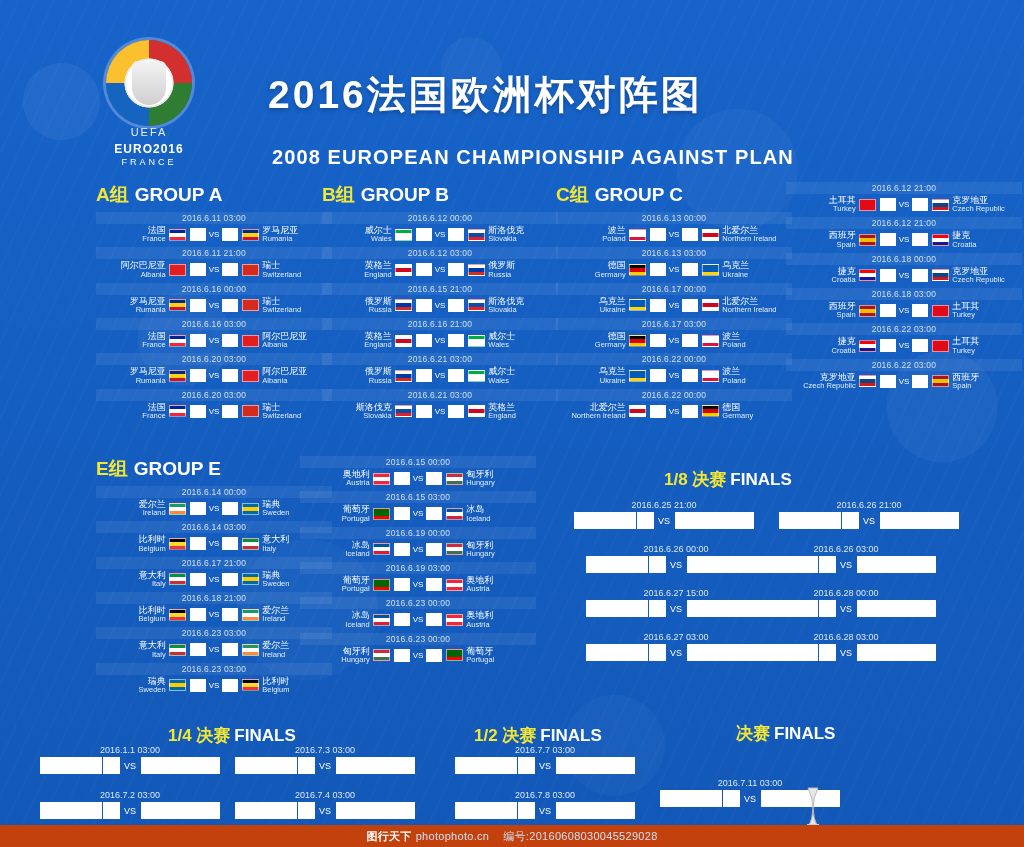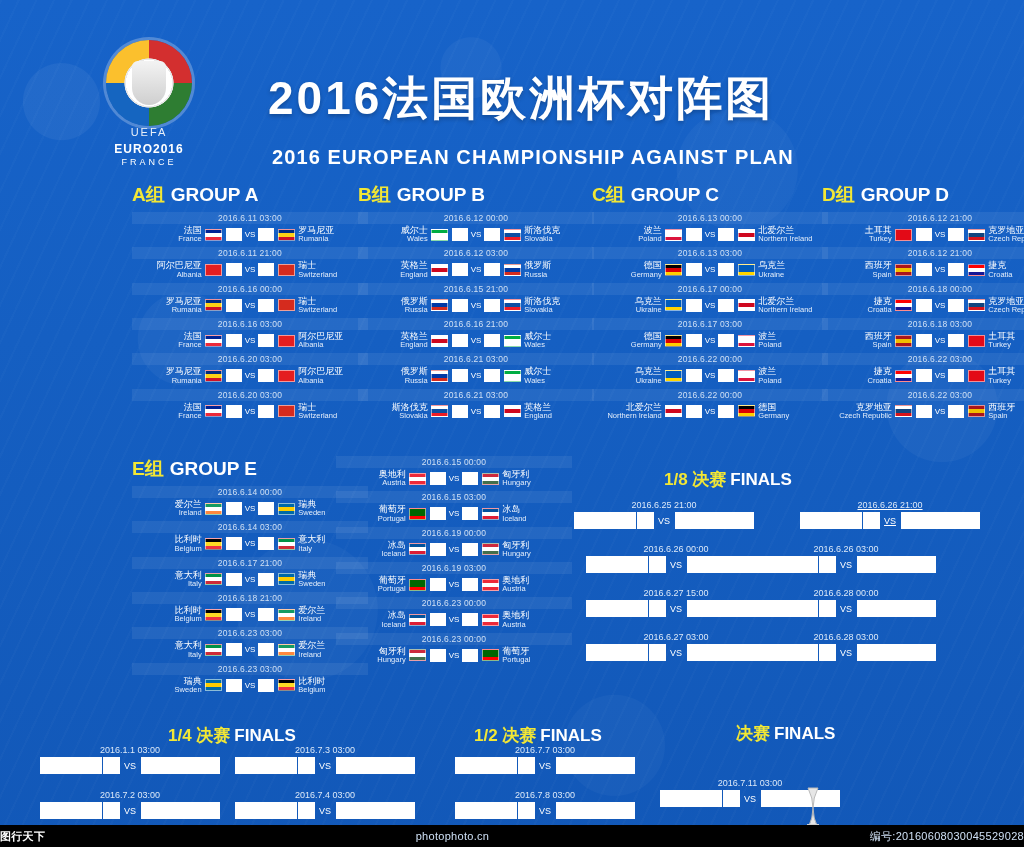--- a/index.html
+++ b/index.html
@@ -44,30 +44,30 @@
   }
   .logo .ring:after{
     content:"";position:absolute;left:50%;top:50%;transform:translate(-50%,-50%);
     width:34px;height:44px;border-radius:6px 6px 18px 18px;
     background:linear-gradient(180deg,#f3f3f3,#cfcfcf);
   }
   .logo .euro-text{margin-top:4px;font-size:12px;font-weight:bold;letter-spacing:1px;}
   .logo .uefa-text{font-size:11px;letter-spacing:2px;opacity:.9;}
   .logo .france-text{font-size:9px;letter-spacing:3px;margin-top:1px;}
   .title-cn{
-    position:absolute;left:268px;top:50px;font-size:46px;font-weight:bold;
+    position:absolute;left:268px;top:50px;font-size:39px;font-weight:bold;
     letter-spacing:3px;text-shadow:0 2px 4px rgba(0,0,0,.25);
   }
   .title-en{
     position:absolute;left:272px;top:128px;font-size:20px;font-weight:bold;
     letter-spacing:1.1px;
   }
 
   
-  .group{position:absolute;width:236px;margin-left:36px;}
+  .group{position:absolute;width:236px;}
   .group-head{font-size:19px;font-weight:bold;margin-bottom:4px;}
   .group-head .cn{color:#f2e735;}
   .group-head .en{color:#fff;margin-left:6px;}
   .match{margin-bottom:1px;}
   .mdate{
     font-size:8.5px;color:#cfe0f5;text-align:center;letter-spacing:.2px;
     background:rgba(255,255,255,.07);padding:1px 0;
   }
   .mrow{display:flex;align-items:center;justify-content:center;padding:2px 0 3px;}
   .team{width:60px;text-align:right;line-height:1.05;}
@@ -85,22 +85,22 @@
   .ko-head .en{color:#fff;margin-left:4px;}
   .ko-block{position:absolute;}
   .ko-date{font-size:9px;color:#dce9f8;text-align:center;margin-bottom:2px;}
   .ko-row{display:flex;align-items:center;justify-content:center;}
   .ko-name{width:62px;height:17px;background:#fff;}
   .ko-box{width:17px;height:17px;background:#fff;margin-left:1px;}
   .ko-vs{font-size:9px;margin:0 4px;color:#fff;}
 
   .footer{
     position:absolute;left:0;bottom:0;width:1024px;height:22px;
-    background:#000000;color:#cfe0f5;font-size:11px;
-    display:flex;align-items:center;justify-content:space-between;letter-spacing:.3px;
+    background:#c2410c;color:#cfe0f5;font-size:11px;
+    display:flex;align-items:center;justify-content:center;letter-spacing:.3px;
   }
   .footer .mark{color:#fff;font-weight:bold;margin-right:4px;}
   .trophy{
     position:absolute;left:802px;top:786px;width:22px;height:44px;
   }
 </style>
 </head>
 <body>
 
 <div class="bg-pattern"></div>
@@ -109,21 +109,21 @@
 <div class="wrap">
 
   <div class="header">
     <div class="logo">
       <div class="ring"></div>
       <div class="uefa-text">UEFA</div>
       <div class="euro-text">EURO2016</div>
       <div class="france-text">FRANCE</div>
     </div>
     <div class="title-cn">2016法国欧洲杯对阵图</div>
-    <div class="title-en">2016 EUROPEAN CHAMPIONSHIP AGAINST PLAN</div>
+    <div class="title-en">2008 EUROPEAN CHAMPIONSHIP AGAINST PLAN</div>
   </div>
 
   <div id="groups-layer">
       <div class="group" style="left: 96px; top: 182px;">
         <div class="group-head"><span class="cn">A组</span><span class="en">GROUP A</span></div>
         <div class="match">
           <div class="mdate">2016.6.11 03:00</div>
        <div class="mrow">
          <div class="team">
            <span class="cn">法国</span>
@@ -447,21 +447,20 @@
          <span class="score"></span>
          <span class="flag" style="background:linear-gradient(180deg, #000 0 33%, #DD0000 33% 66%, #FFCE00 66% 100%);"></span>
          <div class="team right">
            <span class="cn">德国</span>
            <span class="en">Germany</span>
          </div>
        </div>
         </div>
       </div>
       <div class="group" style="left: 786px; top: 182px;">
-        <div class="group-head"><span class="cn">D组</span><span class="en">GROUP D</span></div>
         <div class="match">
           <div class="mdate">2016.6.12 21:00</div>
        <div class="mrow">
          <div class="team">
            <span class="cn">土耳其</span>
            <span class="en">Turkey</span>
          </div>
          <span class="flag" style="background:linear-gradient(180deg, #E30A17 0 33%, #E30A17 33% 66%, #E30A17 66% 100%);"></span>
          <span class="score"></span>
          <span class="vs">VS</span>
@@ -792,21 +791,21 @@
       <div class="ko-block" style="position: absolute; left: 574px; top: 500px;">
         <div class="ko-date">2016.6.25 21:00</div>
      <div class="ko-row">
        <span class="ko-name"></span>
        <span class="ko-box"></span>
        <span class="ko-vs">VS</span>
        <span class="ko-box"></span>
        <span class="ko-name"></span>
      </div>
       </div>
-      <div class="ko-block" style="position: absolute; left: 800px; top: 500px; text-decoration: underline;">
+      <div class="ko-block" style="position: absolute; left: 779px; top: 500px;">
         <div class="ko-date">2016.6.26 21:00</div>
      <div class="ko-row">
        <span class="ko-name"></span>
        <span class="ko-box"></span>
        <span class="ko-vs">VS</span>
        <span class="ko-box"></span>
        <span class="ko-name"></span>
      </div>
       </div>
       <div class="ko-block" style="position: absolute; left: 586px; top: 544px;">

